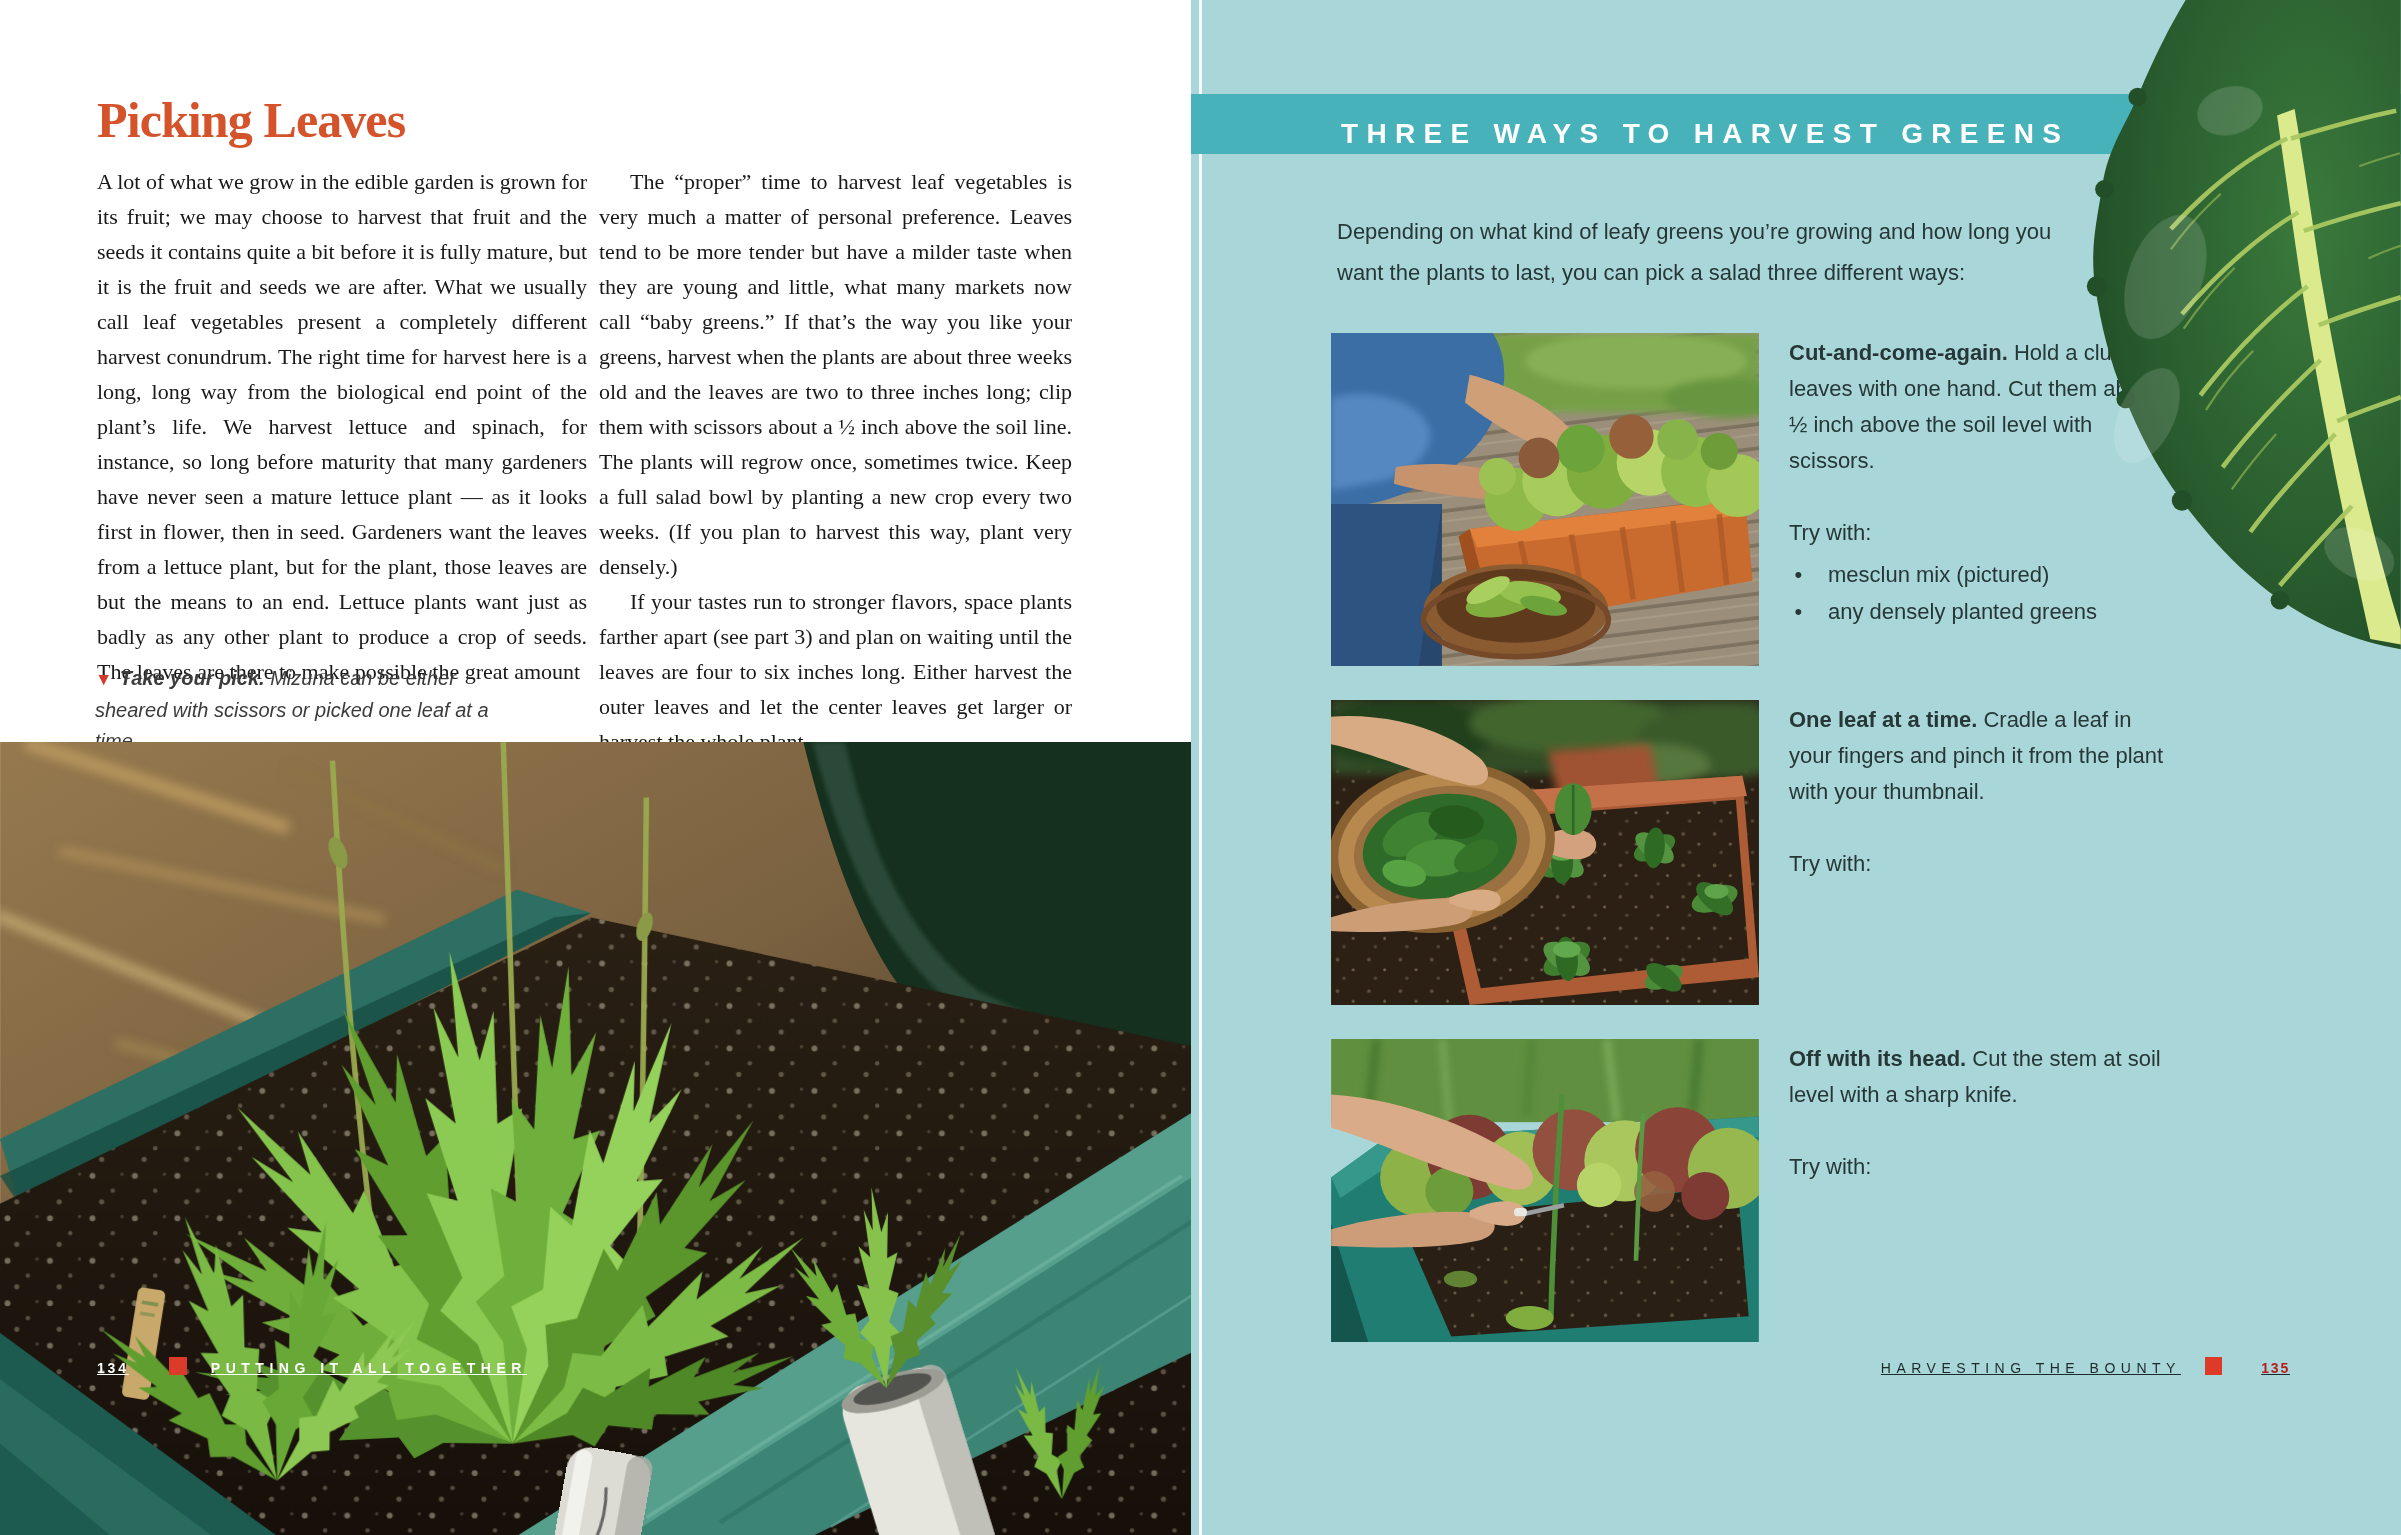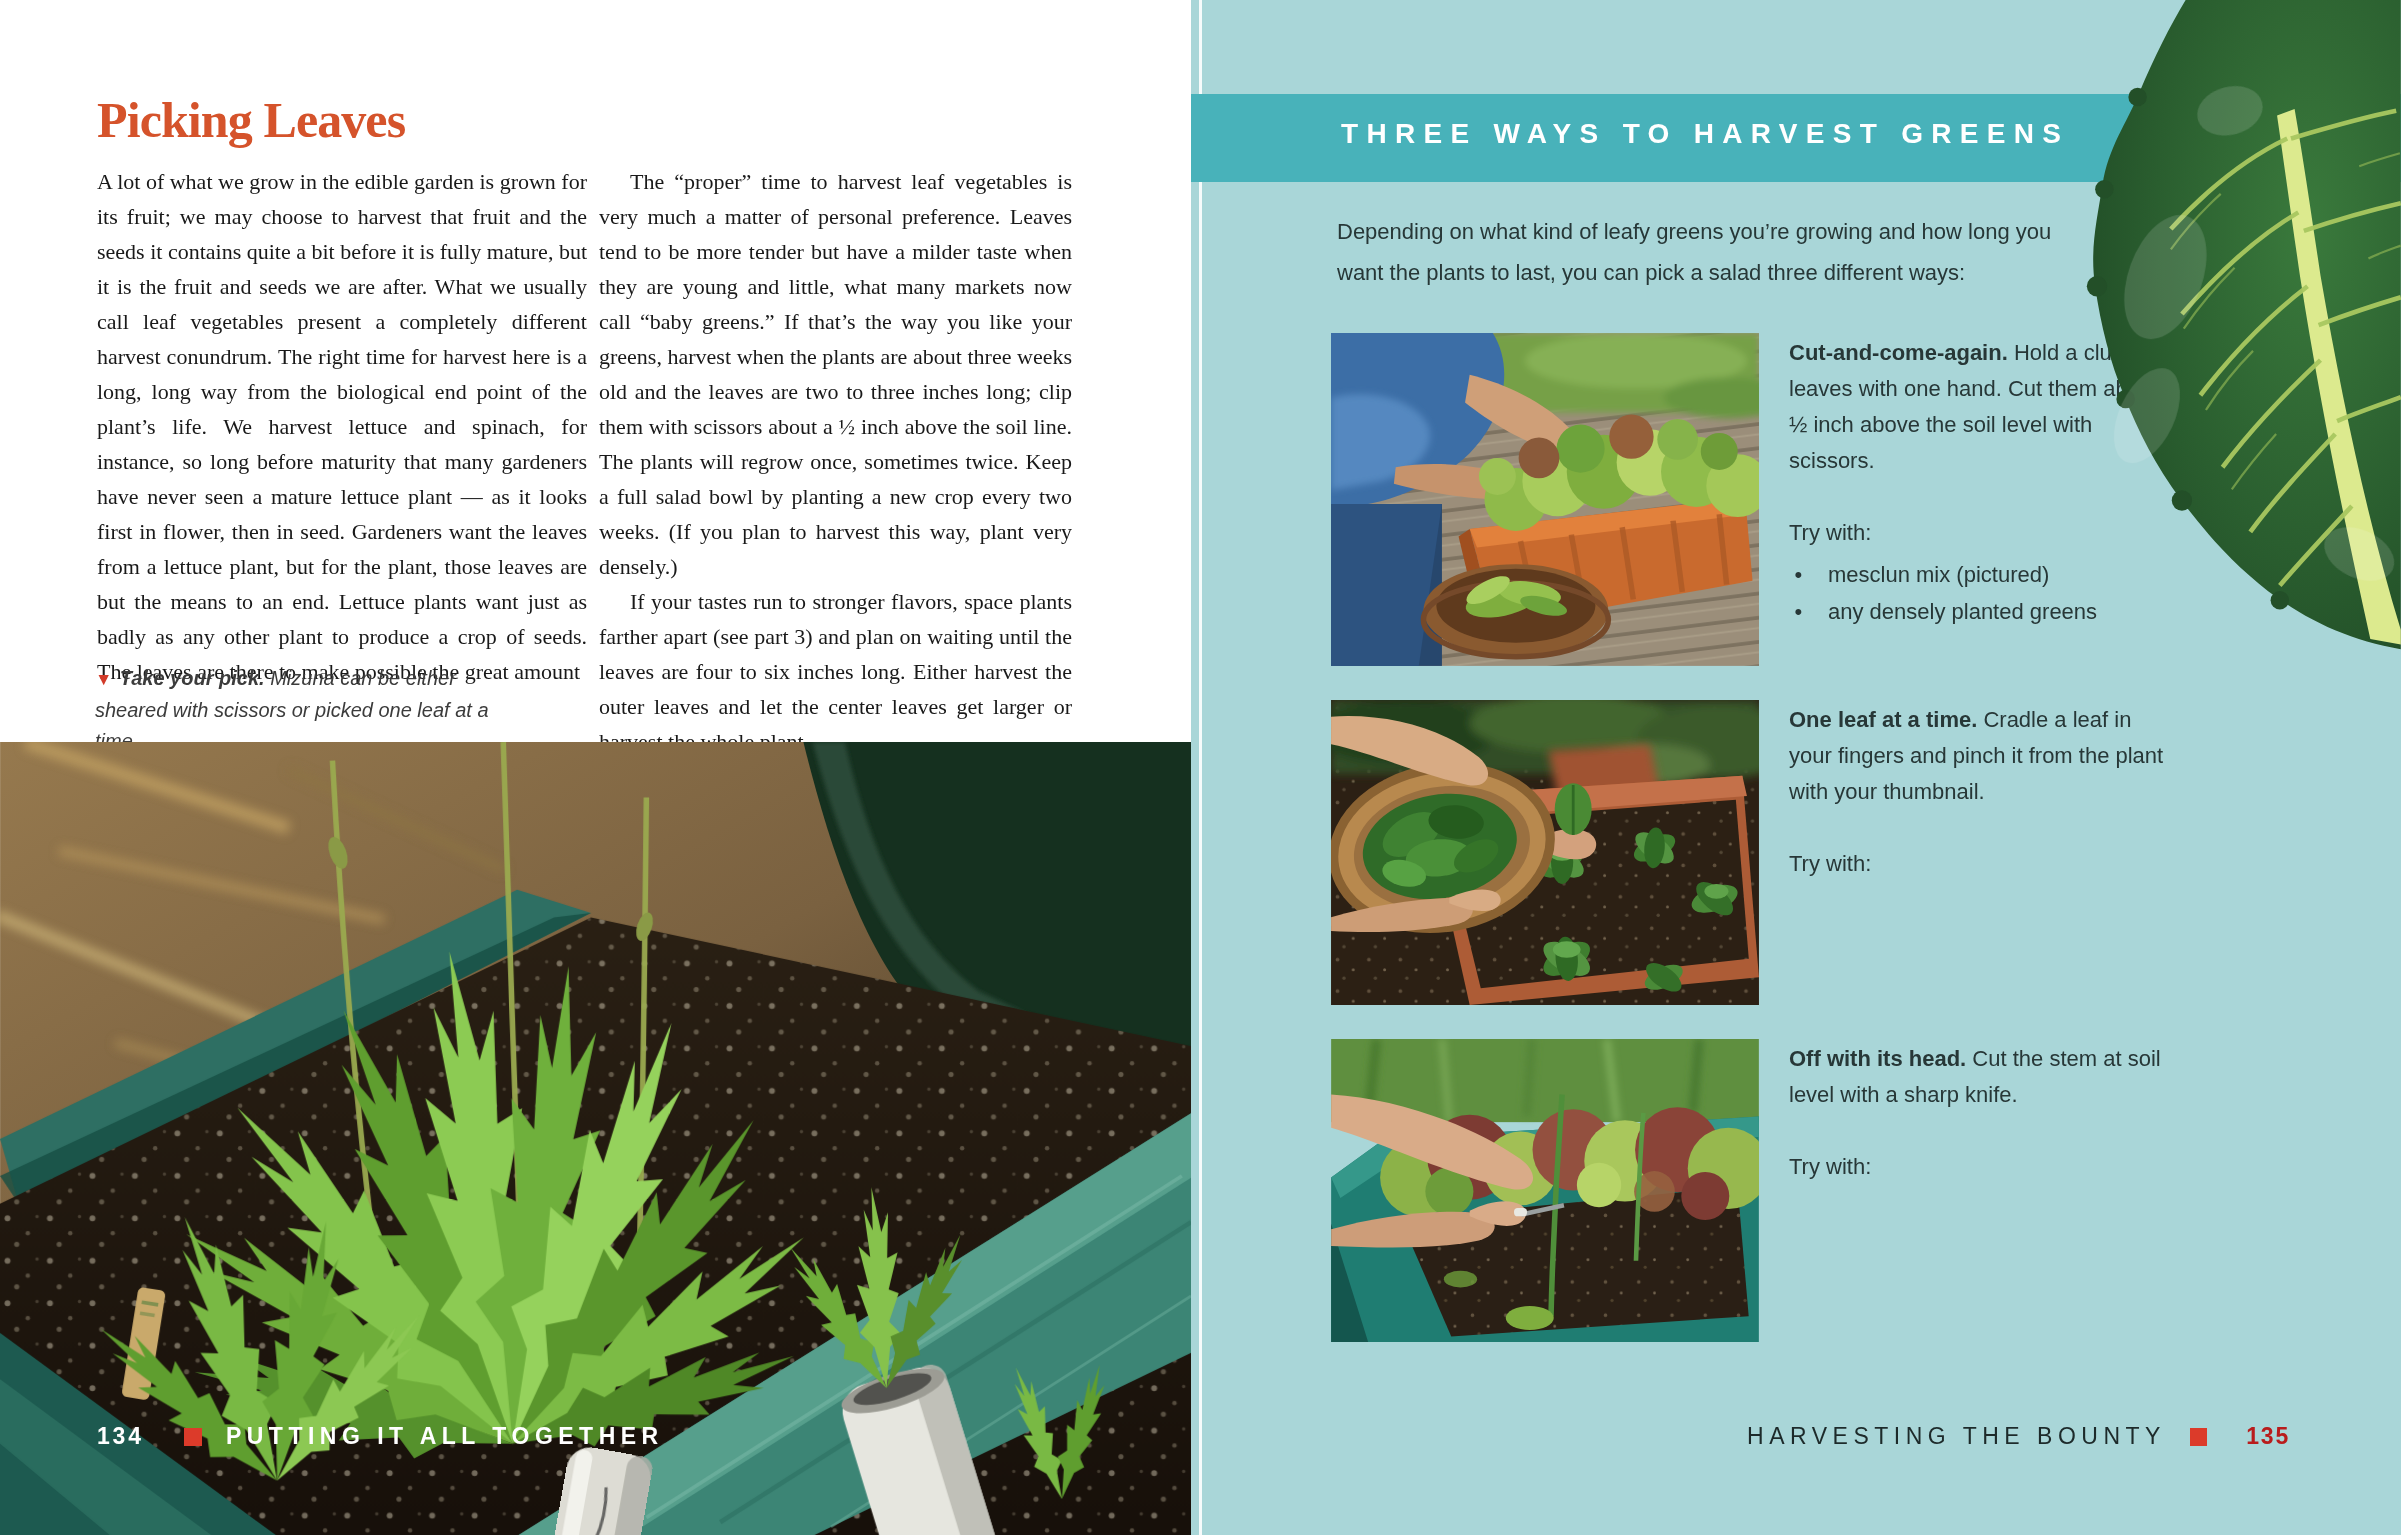--- a/index.html
+++ b/index.html
@@ -16,40 +16,40 @@
   .col2{left:599px;width:473px;}
   .col2 p.indent{text-indent:31px;}
   .caption{position:absolute;left:95px;top:663px;width:397px;color:#3c3c3c;
            font-size:20px;line-height:31px;font-style:italic;}
   .tri{color:#d23b2a;font-style:normal;font-size:17.5px;margin-right:7.4px;}
   .cap-lead{font-weight:bold;}
   .photo-main{position:absolute;left:0;top:742px;width:1194px;height:794px;margin:0;overflow:hidden;}
   
   .page-right{position:absolute;left:1191px;top:0;width:1210px;height:1536px;background:#a9d6d8;}
   .gutter-line{position:absolute;left:8.3px;top:0;width:2.8px;height:1536px;background:#ffffff;opacity:.9;}
-  .banner{position:absolute;left:0;top:94px;width:1210px;height:88px;background:#48b2ba;}
+  .banner{position:absolute;left:0;top:94px;width:1210px;height:60px;background:#48b2ba;}
   .banner h2{margin:0;padding:0 0 0 150px;line-height:79px;color:#ffffff;
              font-size:28px;font-weight:bold;letter-spacing:8.3px;}
   .leaf-wrap{position:absolute;left:891px;top:0;width:319px;height:651px;}
   .intro{position:absolute;left:146px;top:211px;width:748px;margin:0;color:#273737;
          font-size:22px;line-height:41px;}
   .method{position:absolute;left:140px;width:1070px;}
   .m0{top:333px;} .m1{top:700px;} .m2{top:1039px;}
   .mphoto{position:absolute;left:0;top:0;margin:0;overflow:hidden;}
   .m0 .mphoto{width:428px;height:333px;} .m1 .mphoto{width:428px;height:305px;}
   .m2 .mphoto{width:428px;height:303px;}
   .mtext{position:absolute;left:458px;top:1.8px;width:388px;color:#273737;font-size:22px;}
   .mtext p{margin:0;line-height:36px;}
   .mlead{font-weight:bold;}
   .mtext .try{margin-top:36px;}
   .mtext ul{list-style:none;margin:5.5px 0 0 0;padding:0;}
   .mtext li{position:relative;padding-left:39px;line-height:37px;}
   .mtext li::before{content:"\2022";position:absolute;left:5.5px;top:0;}
   
-  .footer{position:absolute;top:1423px;height:28px;font-size:23px;letter-spacing:5.5px;}
+  .footer{position:absolute;top:1357px;height:28px;font-size:14px;letter-spacing:5.5px;text-decoration:underline;}
   .footer .sq{display:inline-block;width:17.5px;height:17.5px;background:#dc3b2a;
               vertical-align:-1.8px;margin:0 24px;}
   .footer-left{left:97px;color:#ffffff;font-weight:bold;}
   .footer-left .pageno{letter-spacing:2.8px;margin-right:16.6px;}
   .footer-right{right:111px;color:#1d2a2a;text-align:right;}
   .footer-right .pageno{font-weight:bold;letter-spacing:1.8px;margin-left:14.8px;color:#b91c1c;}
 </style>
 </head>
 <body>
 

